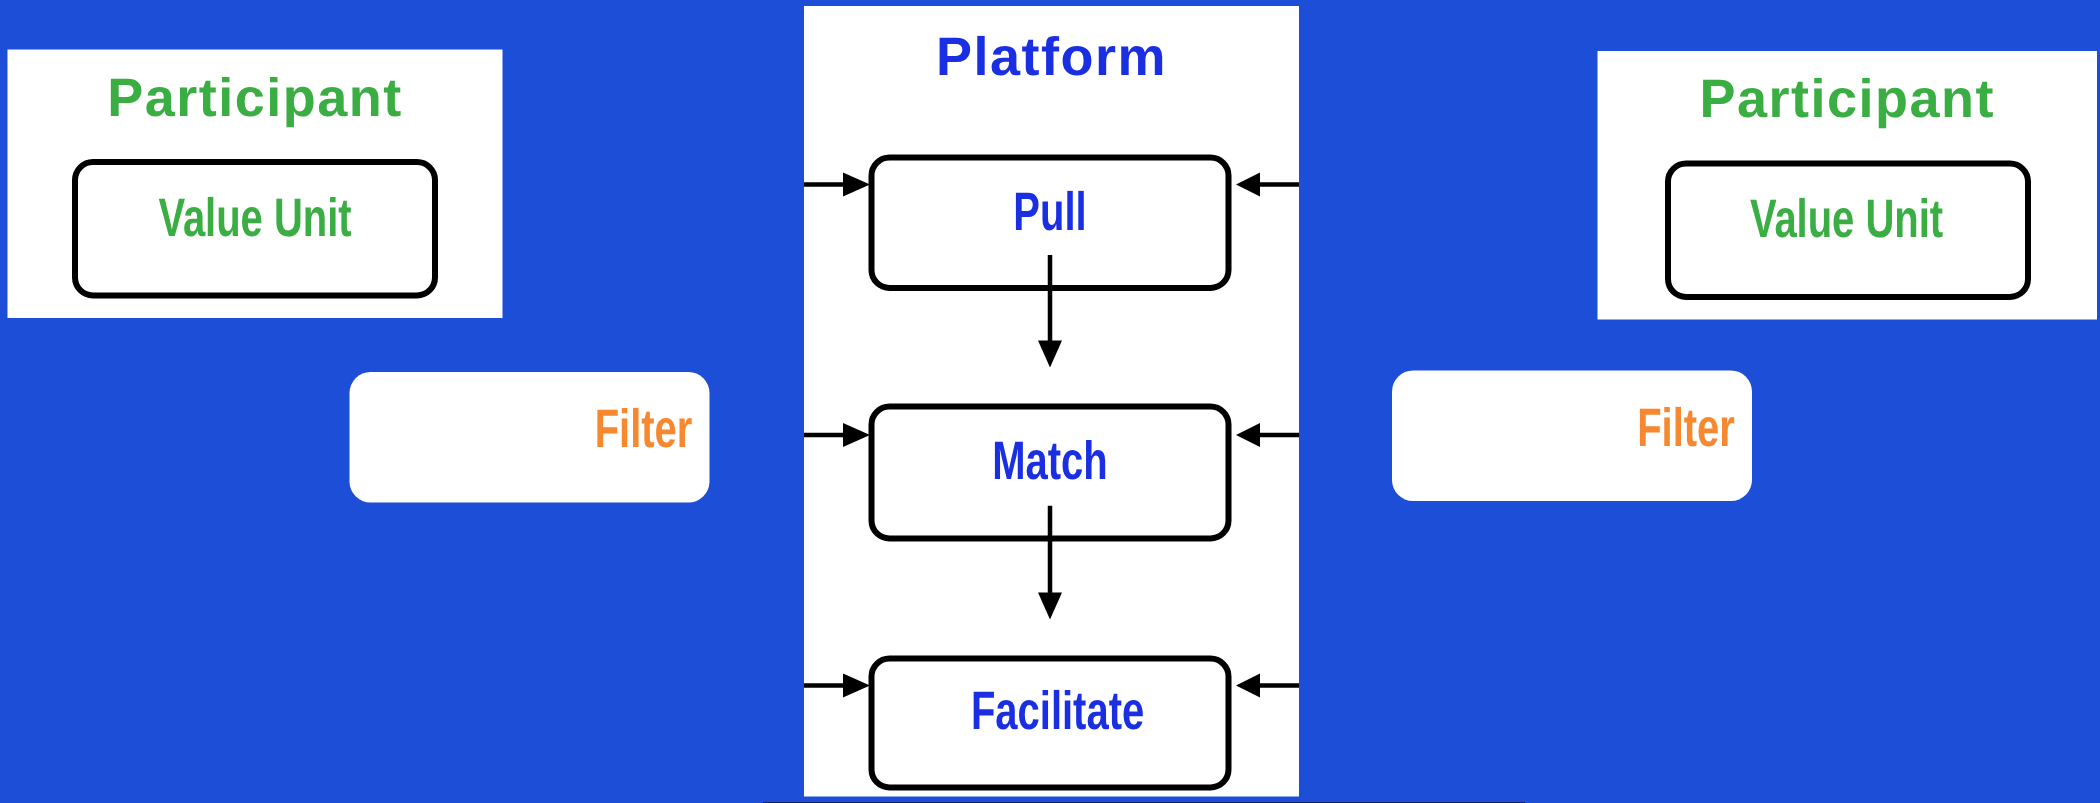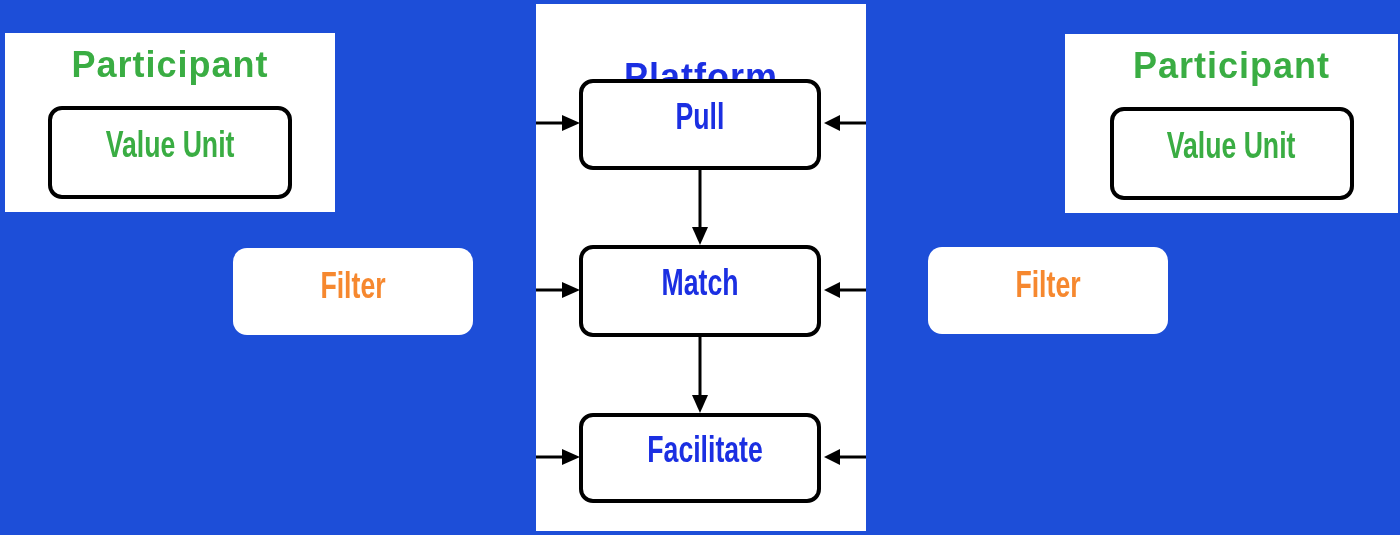--- a/index.html
+++ b/index.html
@@ -28,20 +28,21 @@
   .green  { color: #3aad43; }
   .blue   { color: #1b2fe2; }
   .orange { color: #f6882f; }
   .rounded-box {
     background: #ffffff;
     border: 4px solid #000000;
     border-radius: 14px;
     display: flex; align-items: center; justify-content: center;
     padding-bottom: 16px;
     box-sizing: border-box;
+    margin-top: 24px;
   }
   .cond-label {
     font-size: 36px;
     font-weight: bold;
     white-space: nowrap;
     display: inline-block;
     transform: scaleX(0.74);
     transform-origin: center;
     line-height: 1;
   }
@@ -53,21 +54,21 @@
   .platform-title {
     position: absolute; left: 0; top: 0; width: 100%;
     text-align: center;
     padding-top: 16px;
   }
   .stage { position: absolute; left: 43px; width: 242px; }
   .filter-box {
     width: 240px; height: 87px;
     background: #ffffff;
     border-radius: 14px;
-    display: flex; align-items: center; justify-content: center;
+    display: flex; align-items: center; justify-content: flex-end;
     padding-bottom: 12px;
     box-sizing: border-box;
   }
   svg.arrow { display: block; }
 </style>
 </head>
 <body>
 
 <div class="canvas">
 
@@ -79,21 +80,21 @@
   </div>
 
   <div class="abs panel participant" style="left:1065px; top:34px; width:333px;">
     <div class="panel-title green">Participant</div>
     <div class="rounded-box value-unit" style="margin-top:23px;">
       <span class="cond-label green">Value Unit</span>
     </div>
   </div>
 
   <div class="abs panel platform">
-    <div class="platform-title panel-title blue" style="padding-top:16px;margin-top:39px;">Platform</div>
+    <div class="platform-title panel-title blue" style="padding-top:16px;">Platform</div>
 
     <div class="rounded-box stage" style="top:75px; height:91px;">
       <span class="cond-label blue">Pull</span>
     </div>
 
     <div class="rounded-box stage" style="top:241px; height:92px;">
       <span class="cond-label blue">Match</span>
     </div>
 
     <div class="rounded-box stage" style="top:409px; height:90px;padding-left:10px;">

